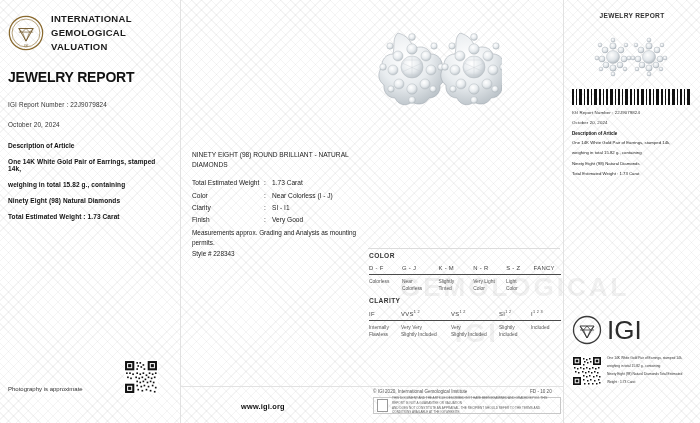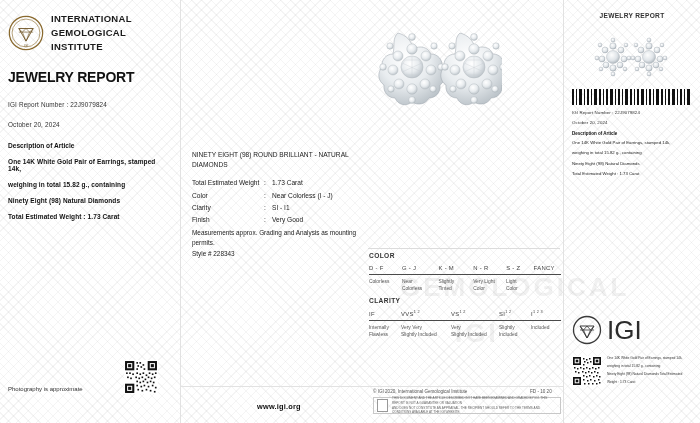--- a/index.html
+++ b/index.html
@@ -83,21 +83,21 @@
   .scale-rule { margin-top: 3px; height: 1px; background: #4a4a4a; }
   .scale-desc { display: flex; margin-top: 4px; }
   .scale-desc span { font-size: 4.9px; color: #555; line-height: 1.35; padding-right: 4px; }
 
   .cw-0 { width: 36px; } .cw-1 { width: 40px; } .cw-2 { width: 38px; }
   .cw-3 { width: 36px; } .cw-4 { width: 30px; } .cw-5 { width: 30px; }
   .lw-0 { width: 32px; } .lw-1 { width: 50px; } .lw-2 { width: 48px; }
   .lw-3 { width: 32px; } .lw-4 { width: 28px; }
 
   
-  .site { position: absolute; left: 76px; top: 402px; font-size: 7.4px; font-weight: 700; color: #111; letter-spacing: .2px; }
+  .site { position: absolute; left: 60px; top: 402px; font-size: 7.4px; font-weight: 700; color: #111; letter-spacing: .2px; }
   .copy { position: absolute; left: 192px; top: 389px; font-size: 4.6px; color: #555; }
   .fdcode { position: absolute; left: 349px; top: 389px; font-size: 4.6px; color: #555; }
   .legal-box { position: absolute; left: 192px; top: 397px; width: 188px; height: 17px; border: 1px solid #c8c8c8; display: flex; align-items: center; gap: 4px; padding: 2px 3px; }
   .legal-ico { width: 11px; height: 13px; flex: 0 0 11px; border: 1px solid #999; position: relative; background: #fff; }
   .legal-ico:after { content: ""; position: absolute; right: 0; top: 0; border-width: 0 4px 4px 0; border-style: solid; border-color: transparent #fff transparent transparent; }
   .legal-txt { font-size: 3.1px; color: #666; line-height: 1.5; }
 
   
   .right { position: absolute; left: 564px; top: 0; width: 136px; height: 423px; padding: 6px 8px; }
   .r-title { text-align: center; font-size: 6.6px; font-weight: 700; color: #333; letter-spacing: .3px; margin-top: 6px; }
@@ -139,21 +139,21 @@
           <path d="M12 15 L28 15 L20 29 Z" fill="none" stroke="#6f5526" stroke-width="1"></path>
           <path d="M12 15 L16 19 L20 15 L24 19 L28 15" fill="none" stroke="#6f5526" stroke-width="0.7"></path>
           <path d="M16 19 L20 29 L24 19" fill="none" stroke="#6f5526" stroke-width="0.7"></path>
           <path d="M12 19 L28 19" fill="none" stroke="#6f5526" stroke-width="0.7"></path>
           <text x="20" y="35" font-size="3.4" fill="#6f5526" text-anchor="middle" font-family="Liberation Sans, sans-serif">IGI</text>
         </svg>
       </div>
       <div class="brand-name">
         <div>INTERNATIONAL</div>
         <div>GEMOLOGICAL</div>
-        <div>INSTITUTE</div>
+        <div>VALUATION</div>
       </div>
     </div>
 
     <div class="title-row">
       <div class="jr-title">JEWELRY REPORT</div>
     </div>
 
     <div class="lbl-sm report-no">IGI Report Number : 22J9079824</div>
     <div class="lbl-sm report-date">October 20, 2024</div>
 

